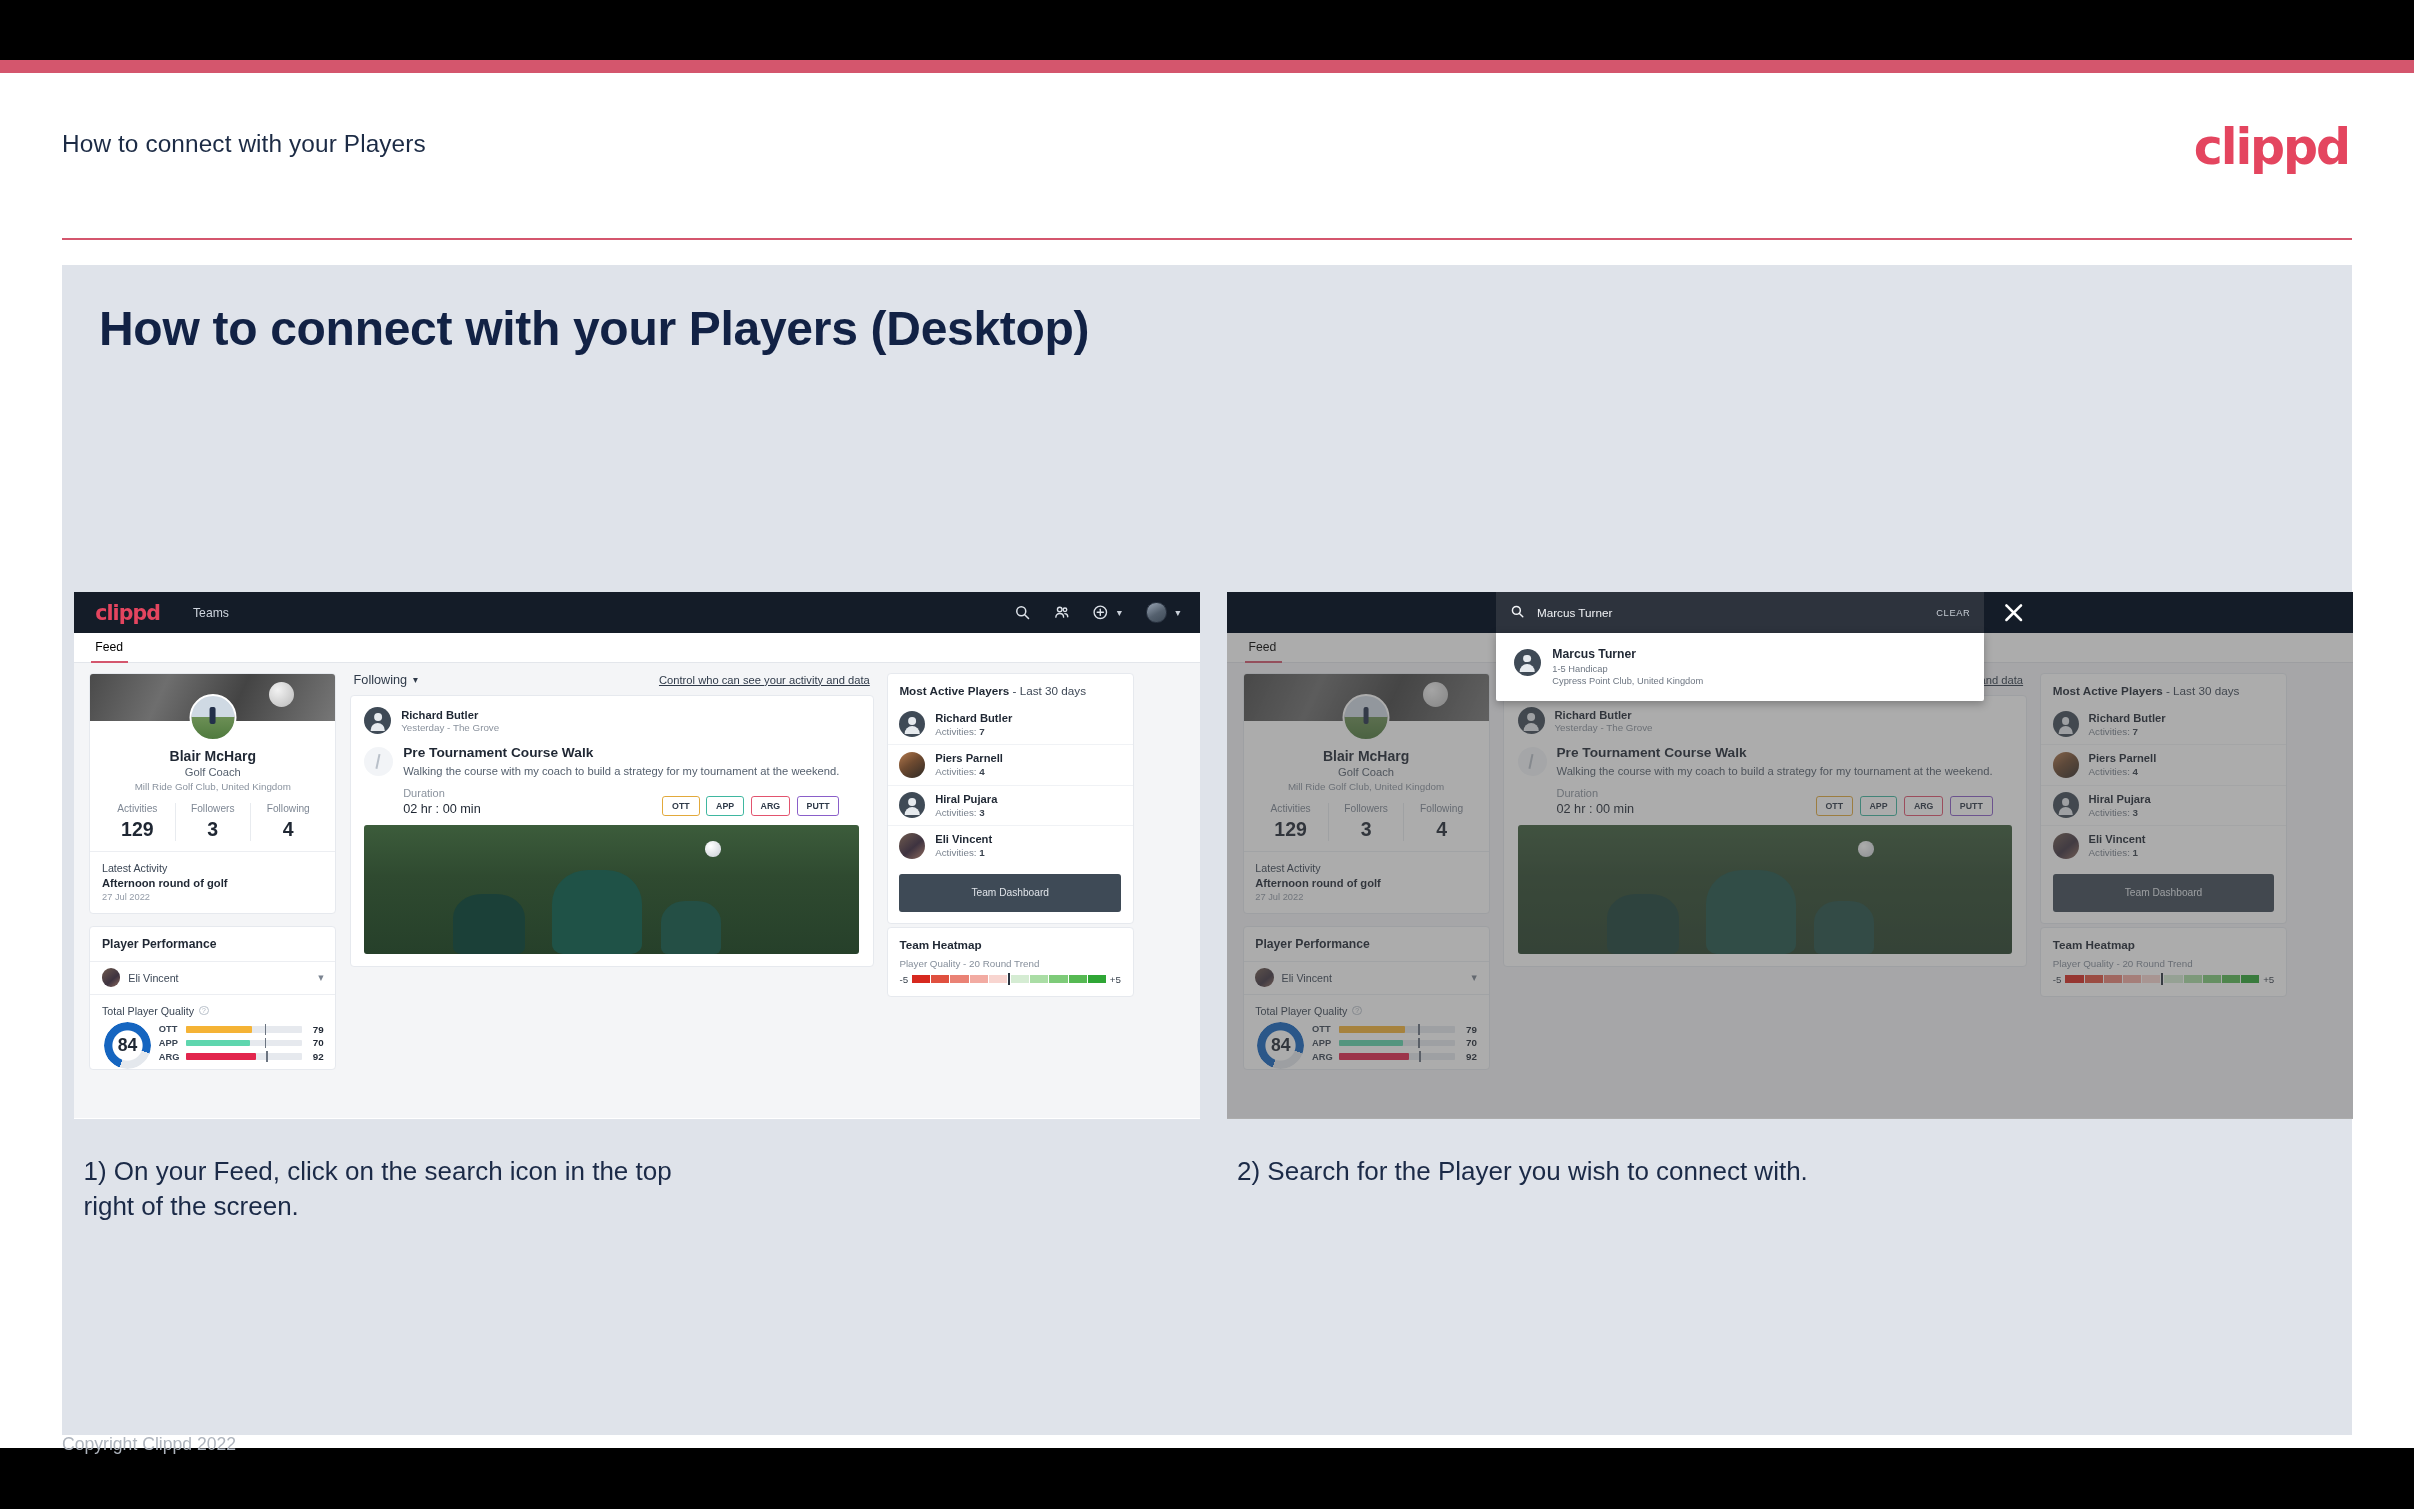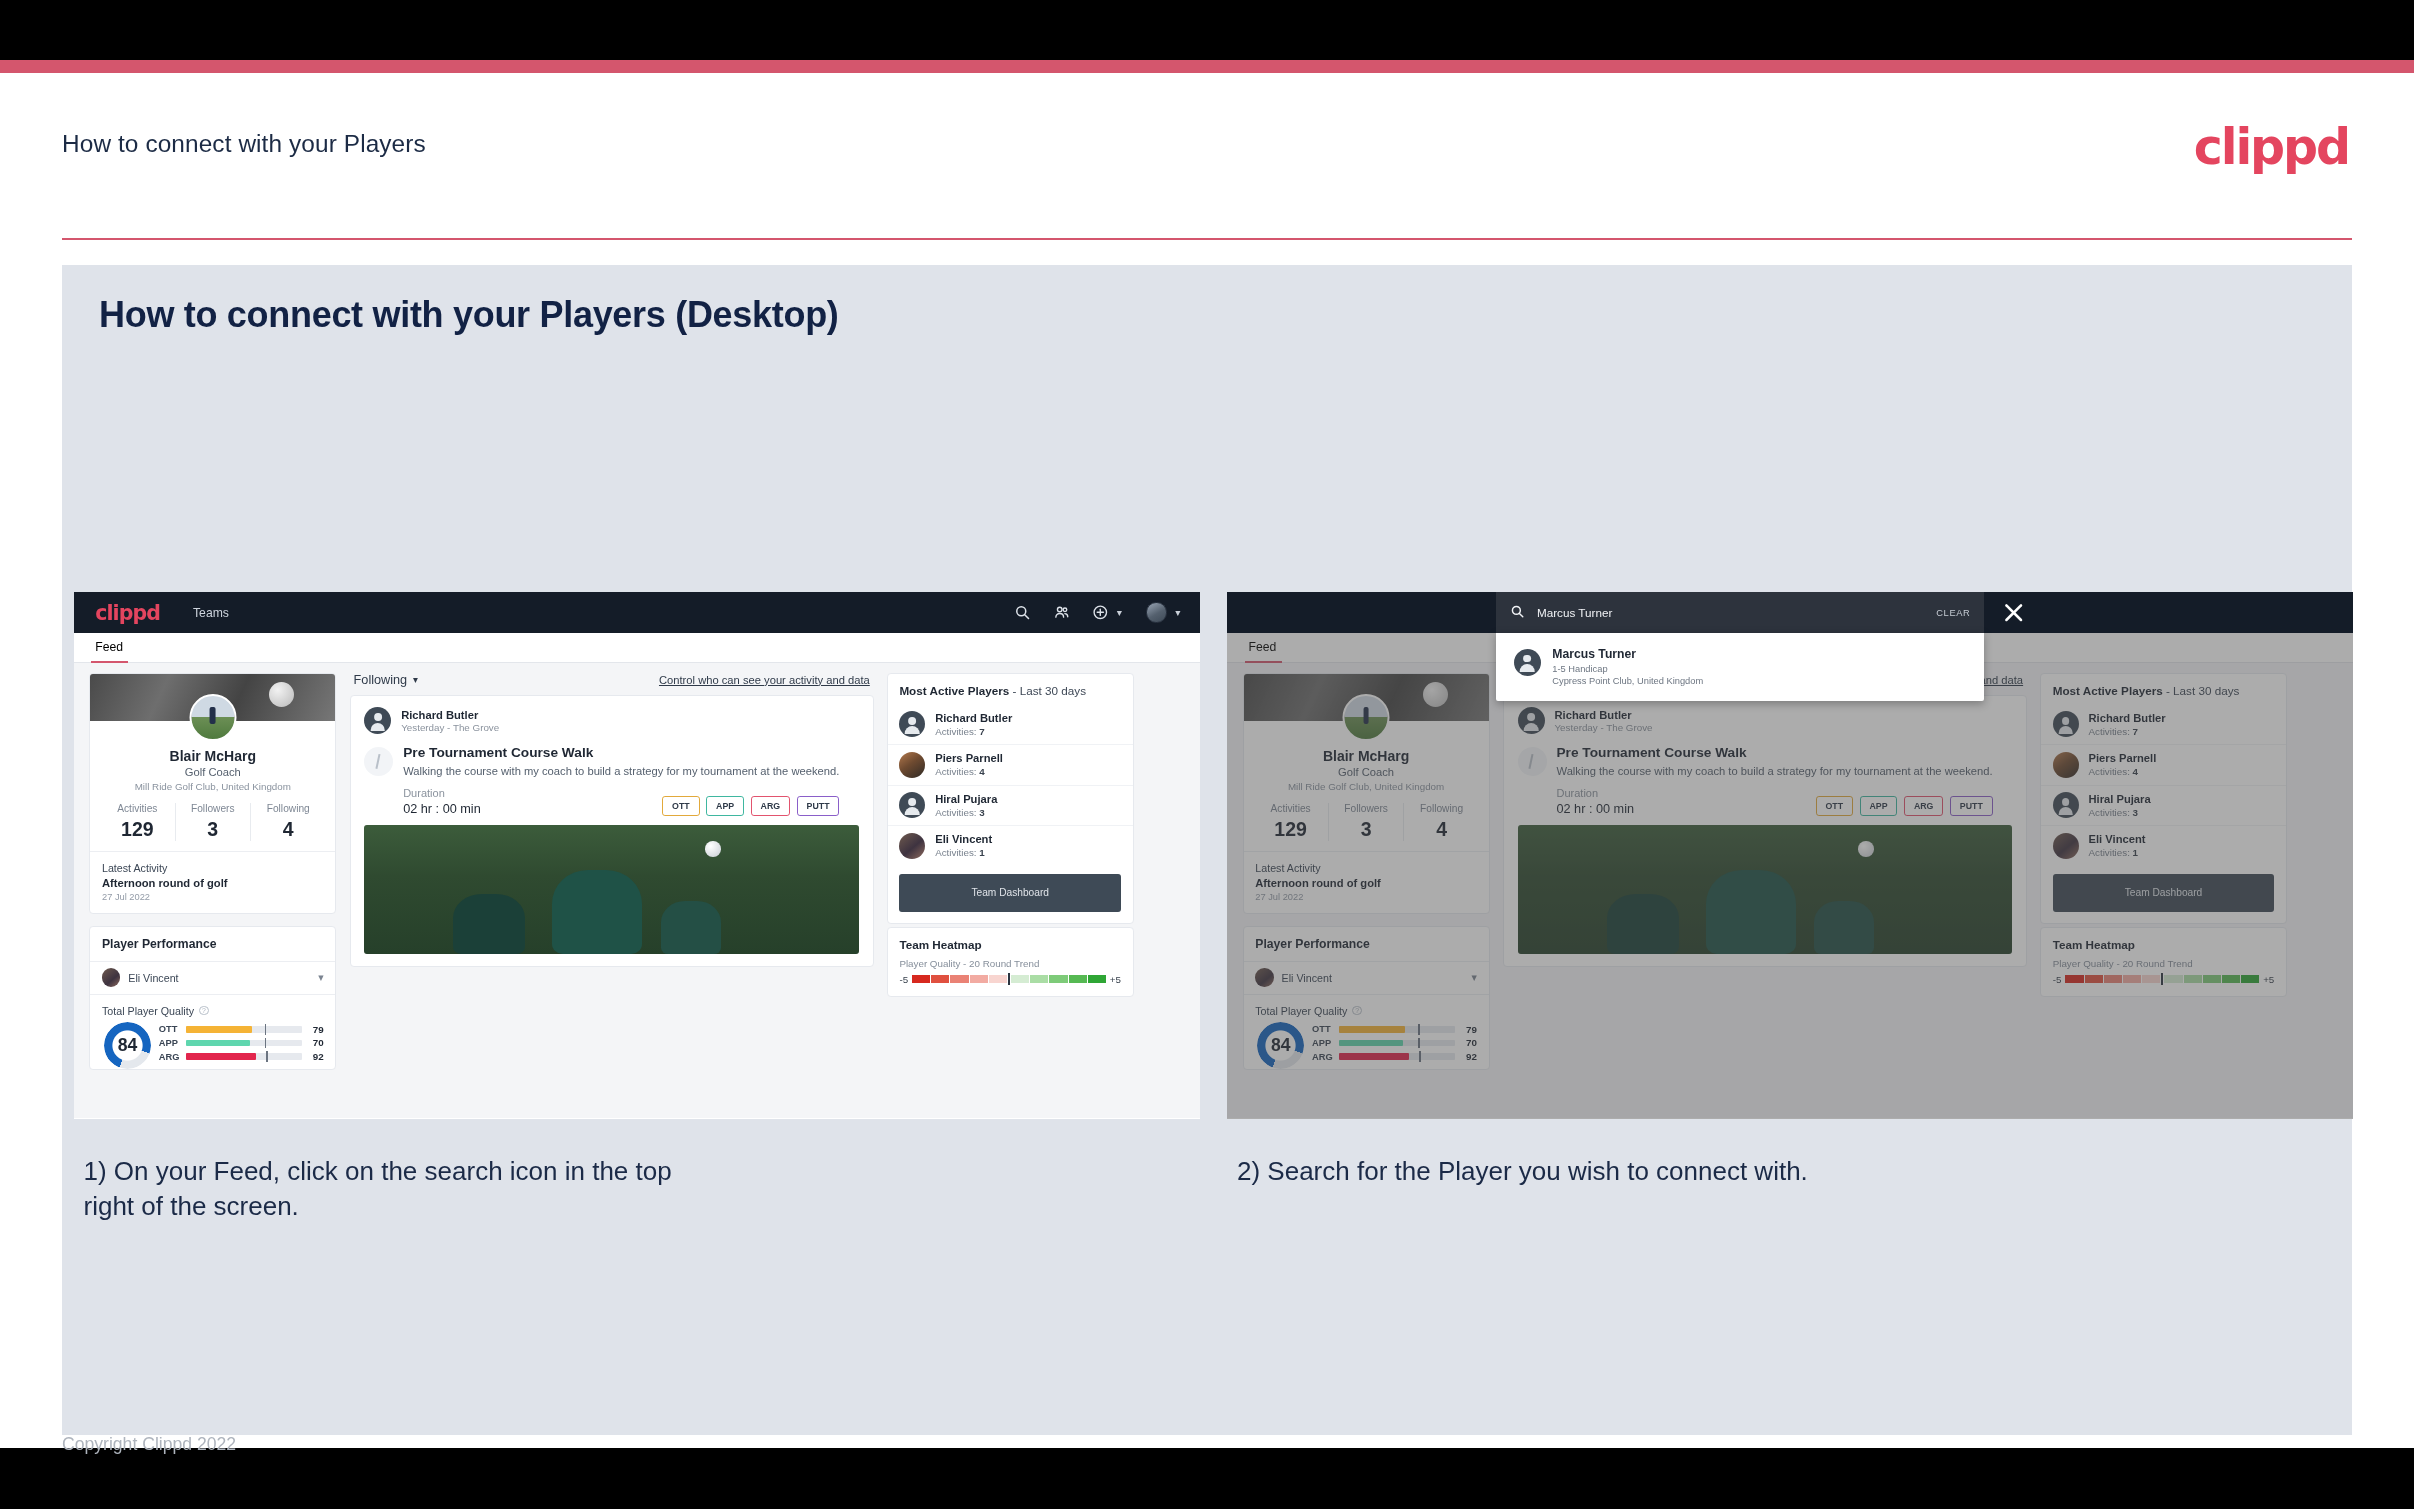--- a/index.html
+++ b/index.html
@@ -34,22 +34,22 @@
     position:absolute; left:62px; top:165px; width:2290px; height:2px; background:#d4566d;
   }
 
   
   .body-panel {
     position:absolute; left:62px; top:192px; width:2290px; height:1170px;
     background:#dfe3ea;
   }
 
   .main-title {
-    position:absolute; left:37px; top:29px;
-    font-size:36px; font-weight:700; color:#122245; letter-spacing:-0.3px;
+    position:absolute; left:37px; top:36px;
+    font-size:48px; font-weight:700; color:#122245; letter-spacing:-0.3px;
   }
   .main-subtitle {
     position:absolute; left:37px; top:82px;
     font-size:34px; font-weight:400; color:#2b3a58;
   }
 
   
   .shot {
     position:absolute; top:327px; width:1126px; height:527px;
     background:#ffffff; overflow:hidden;

